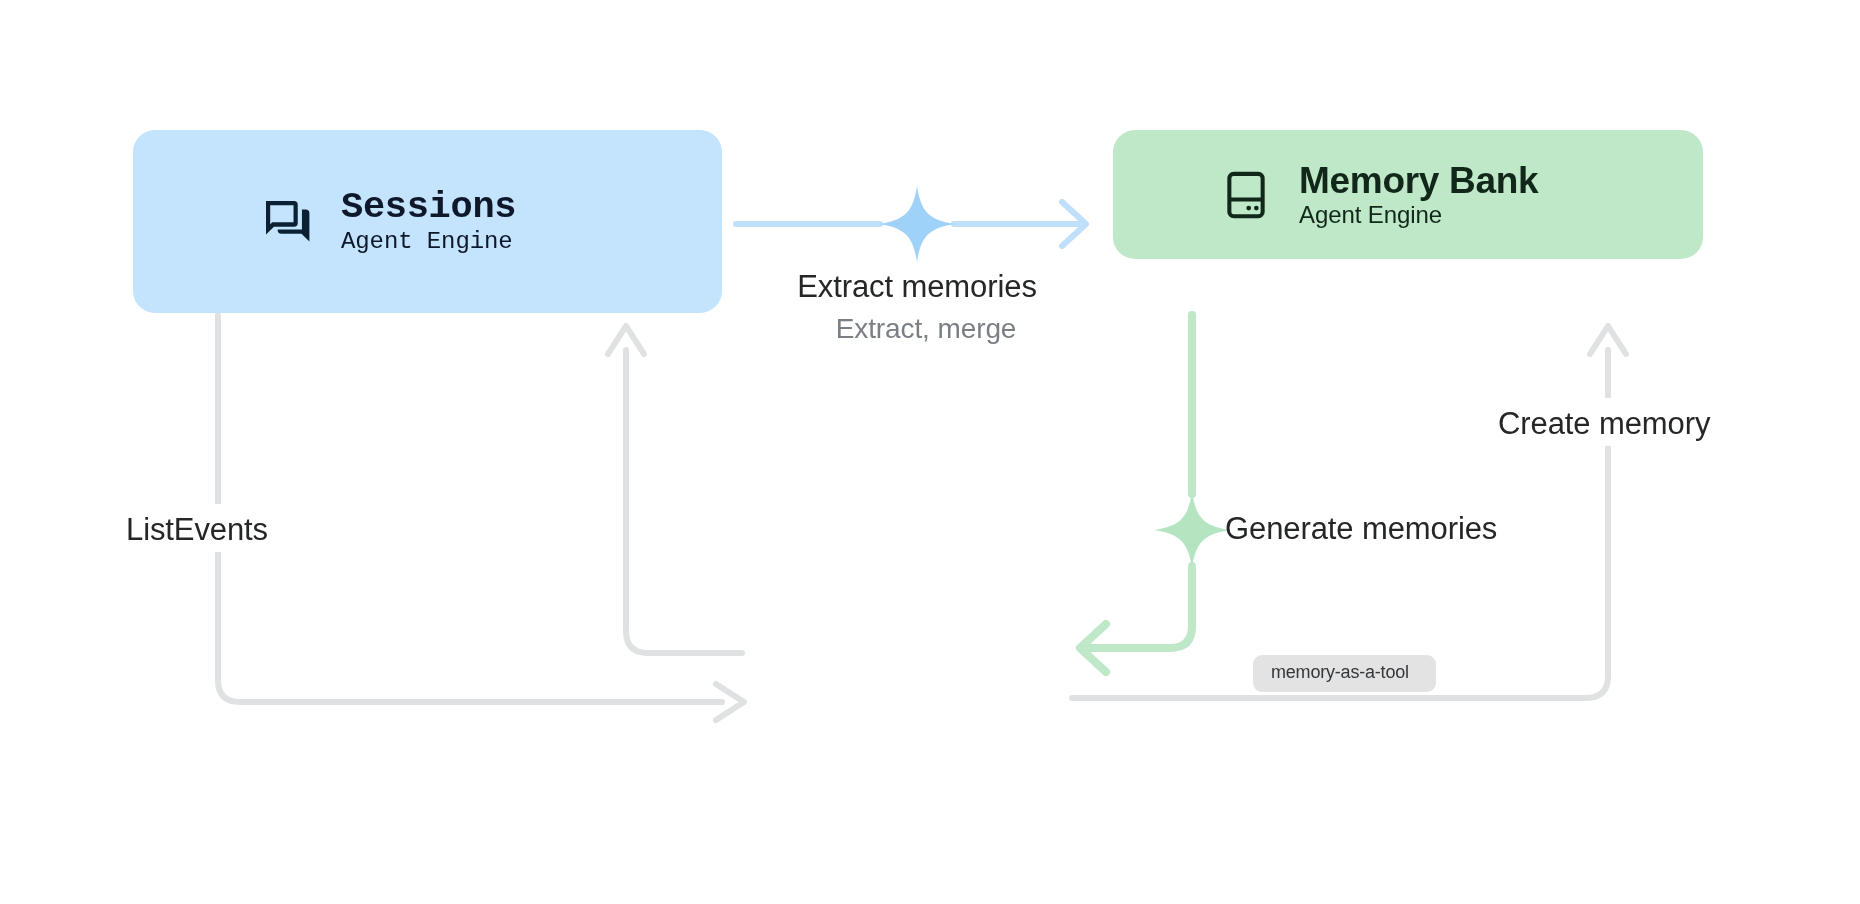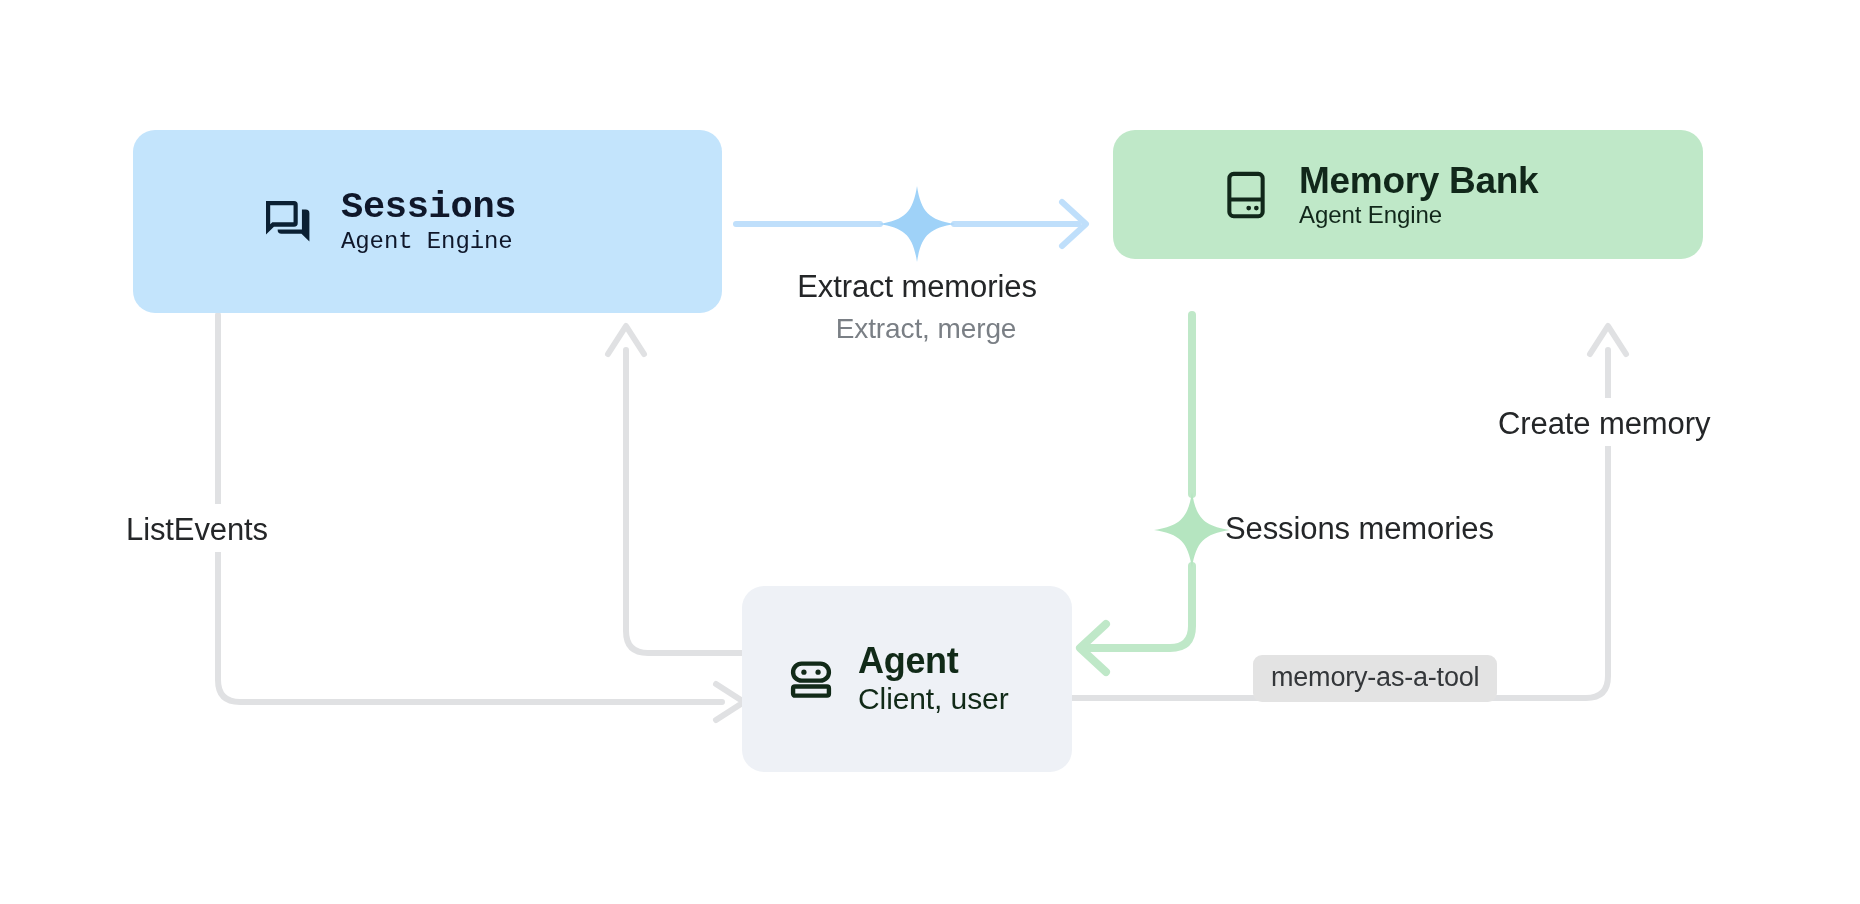--- a/index.html
+++ b/index.html
@@ -124,22 +124,22 @@
   #sublabel-generate { left: 926px; top: 312px; }
   #label-appendevent { left: 535px; top: 405px; }
   #label-listevents { left: 126px; top: 511px; }
   #label-retrieve { left: 1225px; top: 510px; }
   #label-create { left: 1498px; top: 405px; }
 
   .pill {
     position: absolute;
     background: #e3e3e3;
     border-radius: 9px;
-    padding: 7px 18px 9px 18px;
-    font-size: 27px;
+    padding: 7px 27px 9px 18px;
+    font-size: 18px;
     color: #34373a;
     white-space: nowrap;
     letter-spacing: -0.2px;
   }
   #badge-tool { left: 1253px; top: 655px; }
 
   
   .knockout {
     position: absolute;
     background: #ffffff;
@@ -215,42 +215,26 @@
           <circle cx="16.6" cy="17.8" r="1.05" fill="#11271a"></circle>
         </svg>
       </span>
       <span class="node-text">
         <span class="node-title">Memory Bank</span>
         <span class="node-sub">Agent Engine</span>
       </span>
     </div>
   </div>
 
-  <div class="node" id="node-agent">
-    <div class="node-inner">
-      <span class="node-icon">
-        <svg width="50" height="50" viewBox="0 0 24 24" xmlns="http://www.w3.org/2000/svg">
-          <rect x="3.4" y="4.6" width="17.2" height="8.2" rx="4.1" fill="none" stroke="#112a18" stroke-width="2.1"></rect>
-          <circle cx="8.6" cy="8.7" r="1.25" fill="#112a18"></circle>
-          <circle cx="15.4" cy="8.7" r="1.25" fill="#112a18"></circle>
-          <rect x="3.4" y="15.6" width="17.2" height="4.4" rx="0.9" fill="none" stroke="#112a18" stroke-width="2.1"></rect>
-        </svg>
-      </span>
-      <span class="node-text">
-        <span class="node-title">Agent</span>
-        <span class="node-sub">Client, user</span>
-      </span>
-    </div>
-  </div>
 
   <div class="edge-label label-centered" id="label-generate">Extract memories</div>
   <div class="edge-sublabel label-centered" id="sublabel-generate">Extract, merge</div>
 
 
   <div class="edge-label" id="label-listevents">ListEvents</div>
 
-  <div class="edge-label" id="label-retrieve">Sessions memories</div>
+  <div class="edge-label" id="label-retrieve">Generate memories</div>
 
   <div class="edge-label" id="label-create">Create memory</div>
 
   <div class="pill" id="badge-tool">memory-as-a-tool</div>
 
 </div>
 
 </body></html>

